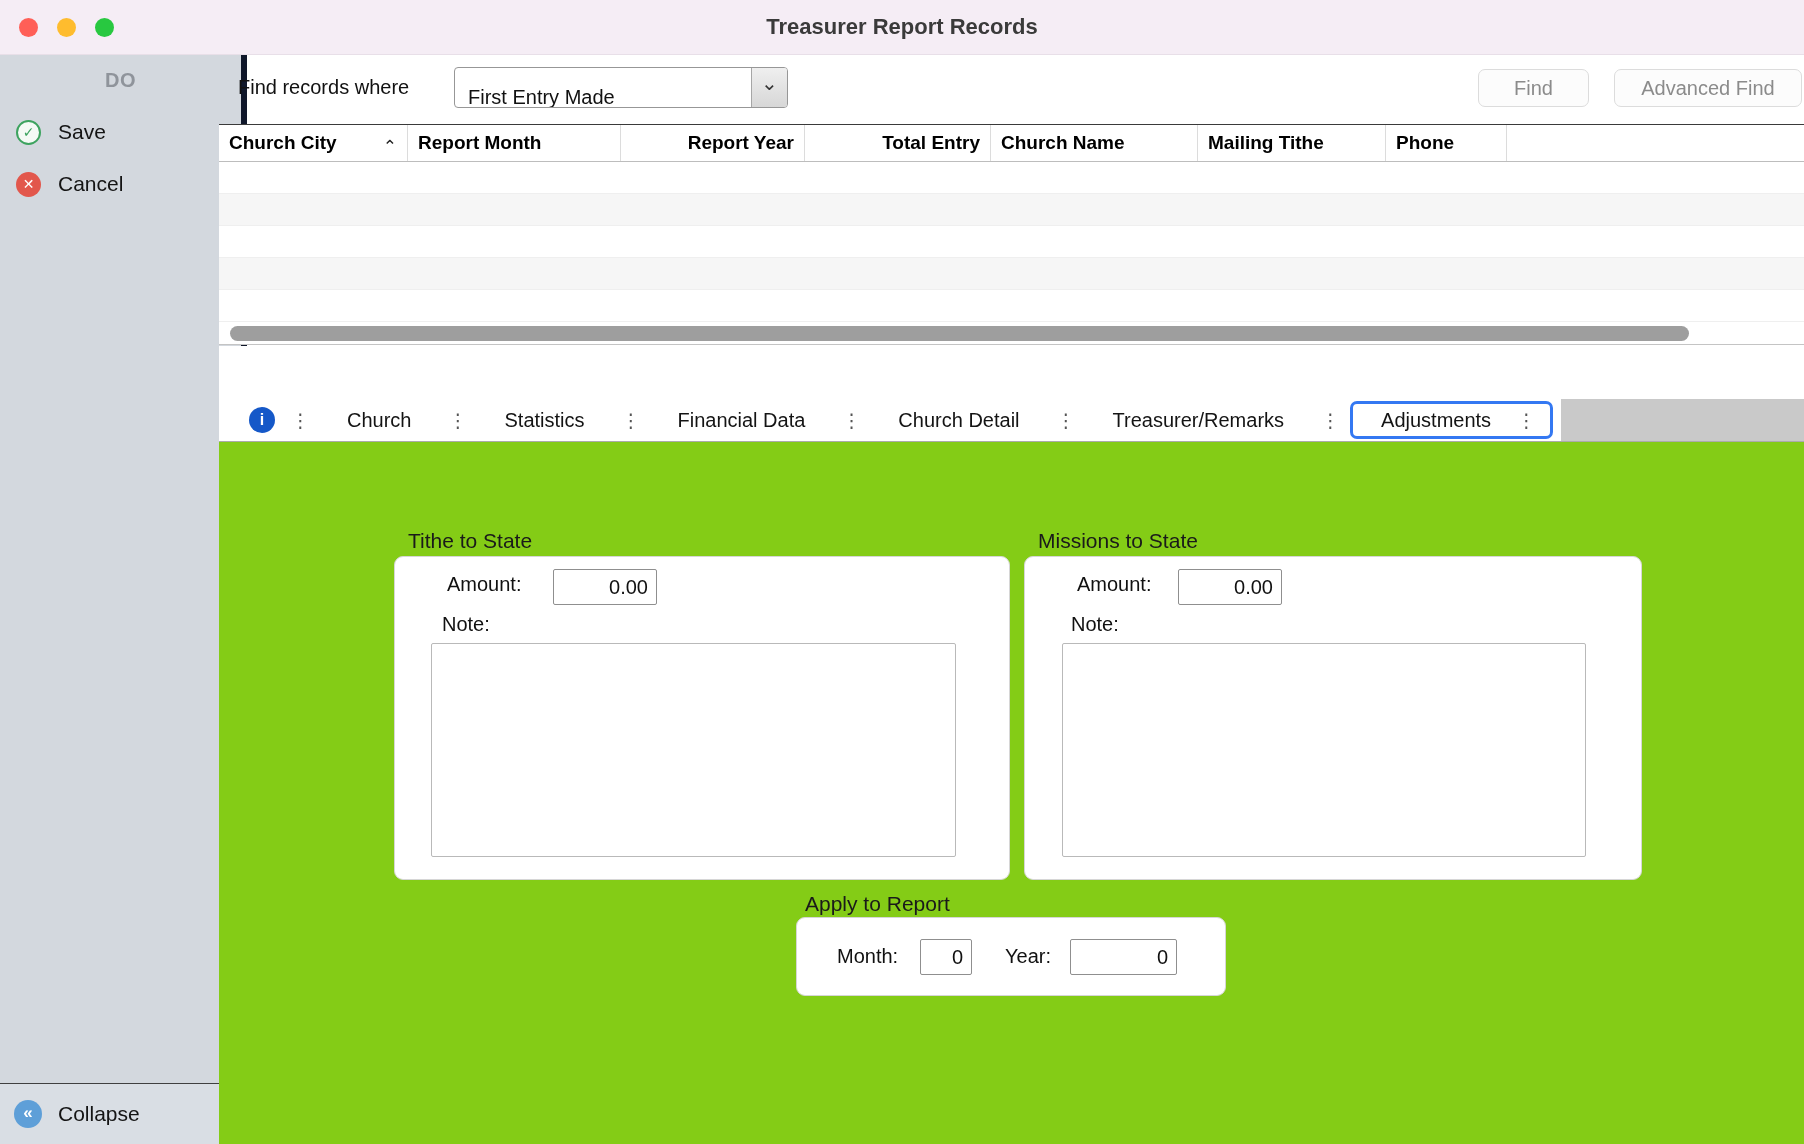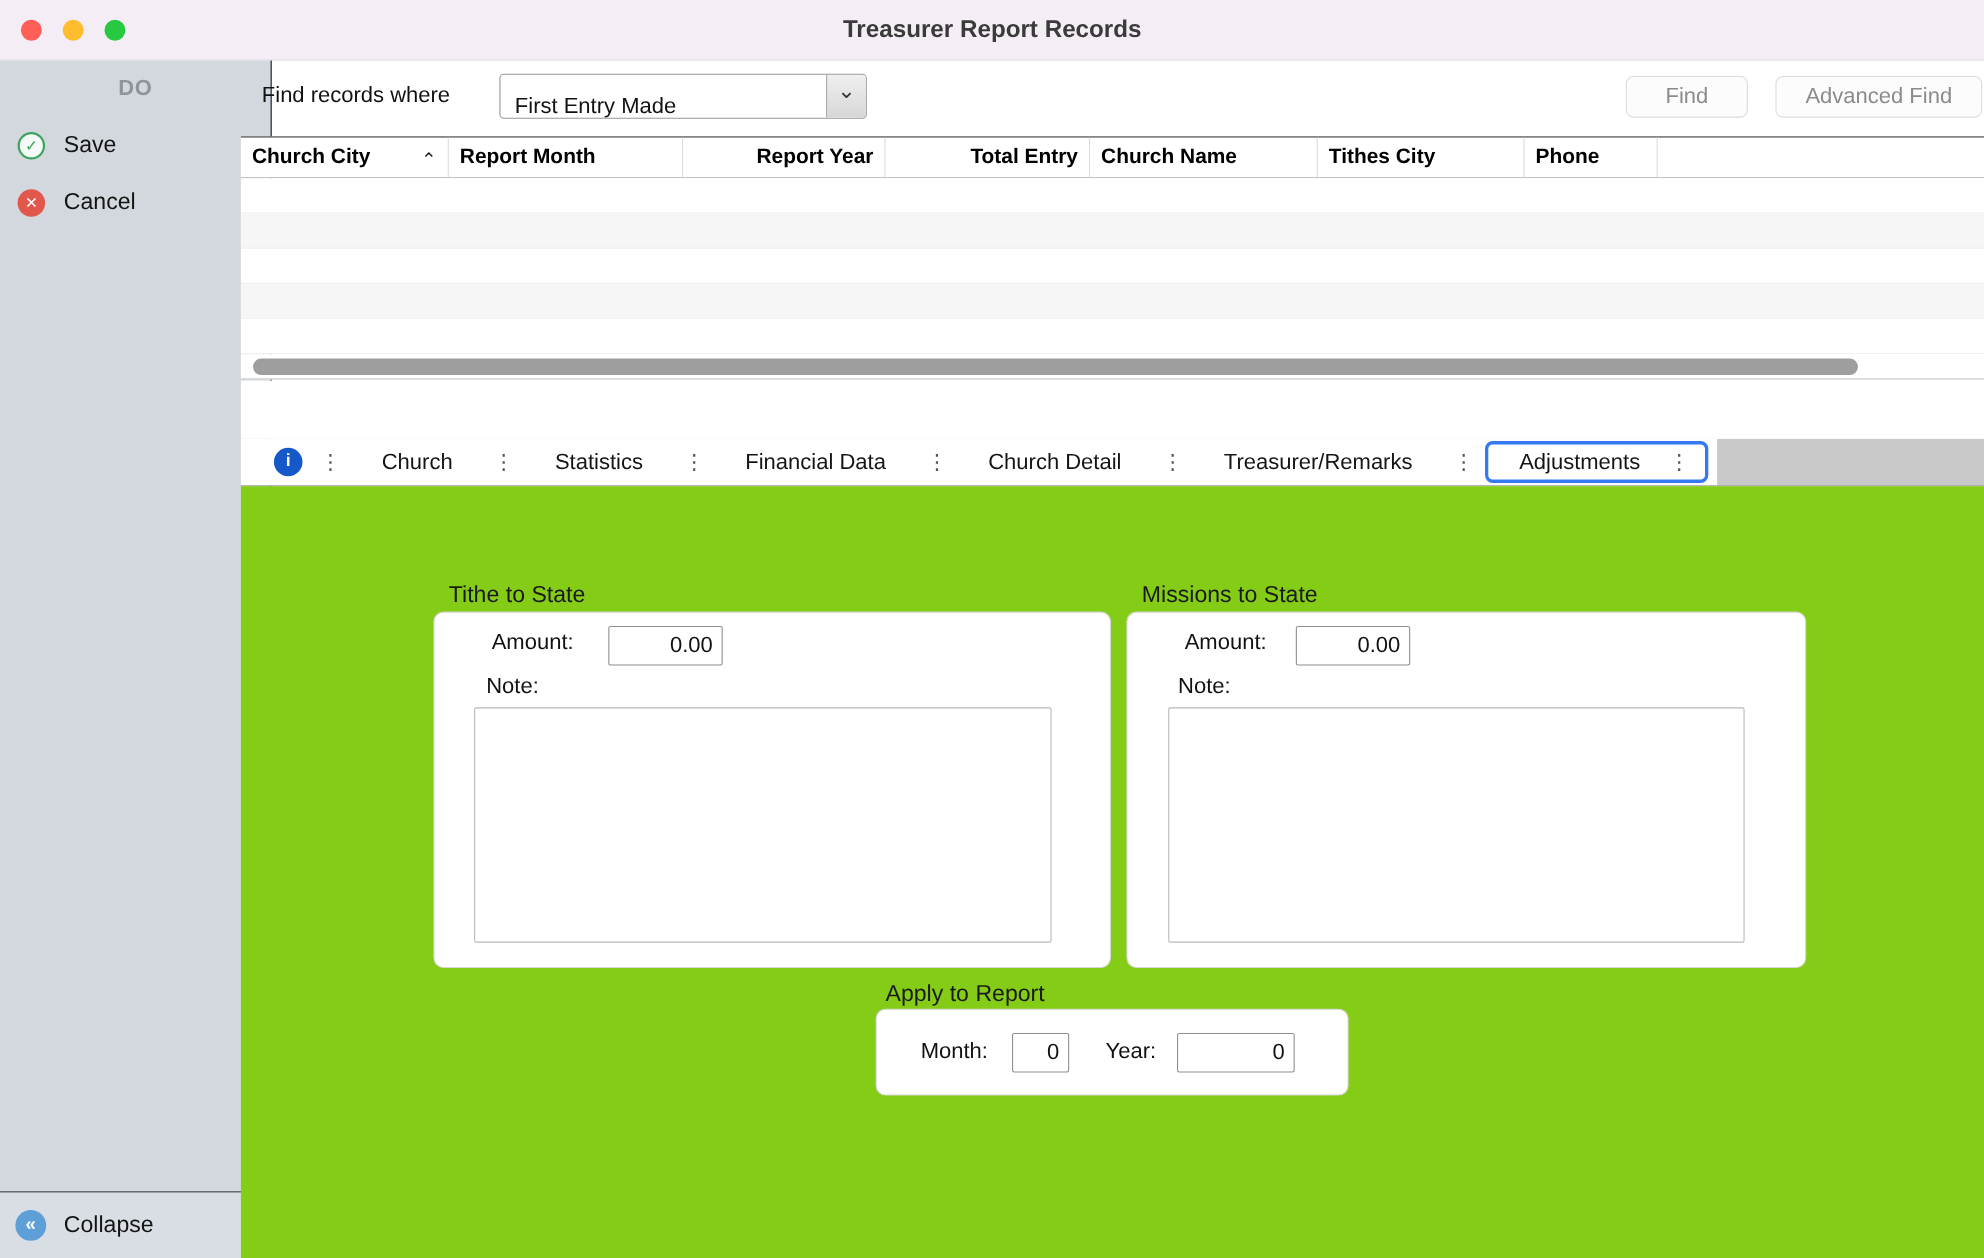--- a/index.html
+++ b/index.html
@@ -11,21 +11,21 @@
               display:flex; align-items:center; justify-content:center; border-bottom:1px solid #e8dfe8; }
   .traffic { position:absolute; left:19px; top:18px; display:flex; gap:19px; }
   .light { width:19px; height:19px; border-radius:50%; }
   .light.red    { background:#ff5f57; }
   .light.yellow { background:#febc2e; }
   .light.green  { background:#28c840; }
   .win-title { font-size:22px; font-weight:bold; color:#3a3a3a; }
 
   
   .sidebar { position:absolute; left:0; top:55px; width:247px; height:1089px; background:#d3d8de;
-             border-right:1px solid #0f172a; }
+             border-right:6px solid #0f172a; }
   .do-header { position:absolute; top:14px; left:0; width:100%; text-align:center;
                font-size:20px; font-weight:bold; color:#8f949b; letter-spacing:.5px; }
   .side-item { position:absolute; left:16px; height:36px; display:flex; align-items:center; gap:17px;
                font-size:21px; color:#141414; cursor:default; }
   .side-item.save   { top:59px; }
   .side-item.cancel { top:111px; }
   .icon-circle { width:25px; height:25px; border-radius:50%; display:flex; align-items:center;
                  justify-content:center; font-size:14px; font-weight:bold; flex:0 0 auto; }
   .save-ic   { border:2px solid #3da35f; color:#3da35f; background:#f4faf5; }
   .cancel-ic { background:#e2574c; color:#fff; }
@@ -176,21 +176,21 @@
   <div class="th c3">
       <span>Report Year</span>
     </div>
   <div class="th c4">
       <span>Total Entry</span>
     </div>
   <div class="th c5">
       <span>Church Name</span>
     </div>
   <div class="th c6">
-      <span>Tithes City</span>
+      <span>Mailing Tithe</span>
     </div>
   <div class="th c7">
       <span>Phone</span>
     </div>
   <div class="th c8"></div>
 </div>
 
 <div class="table-body">
   <div class="trow"></div>
   <div class="trow"></div>

